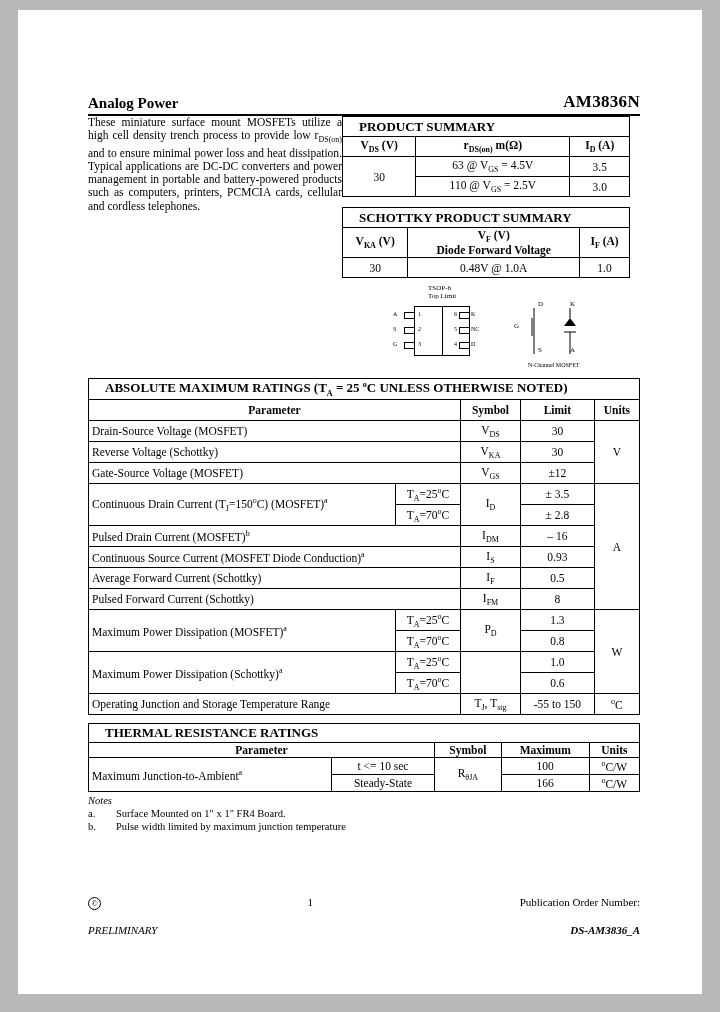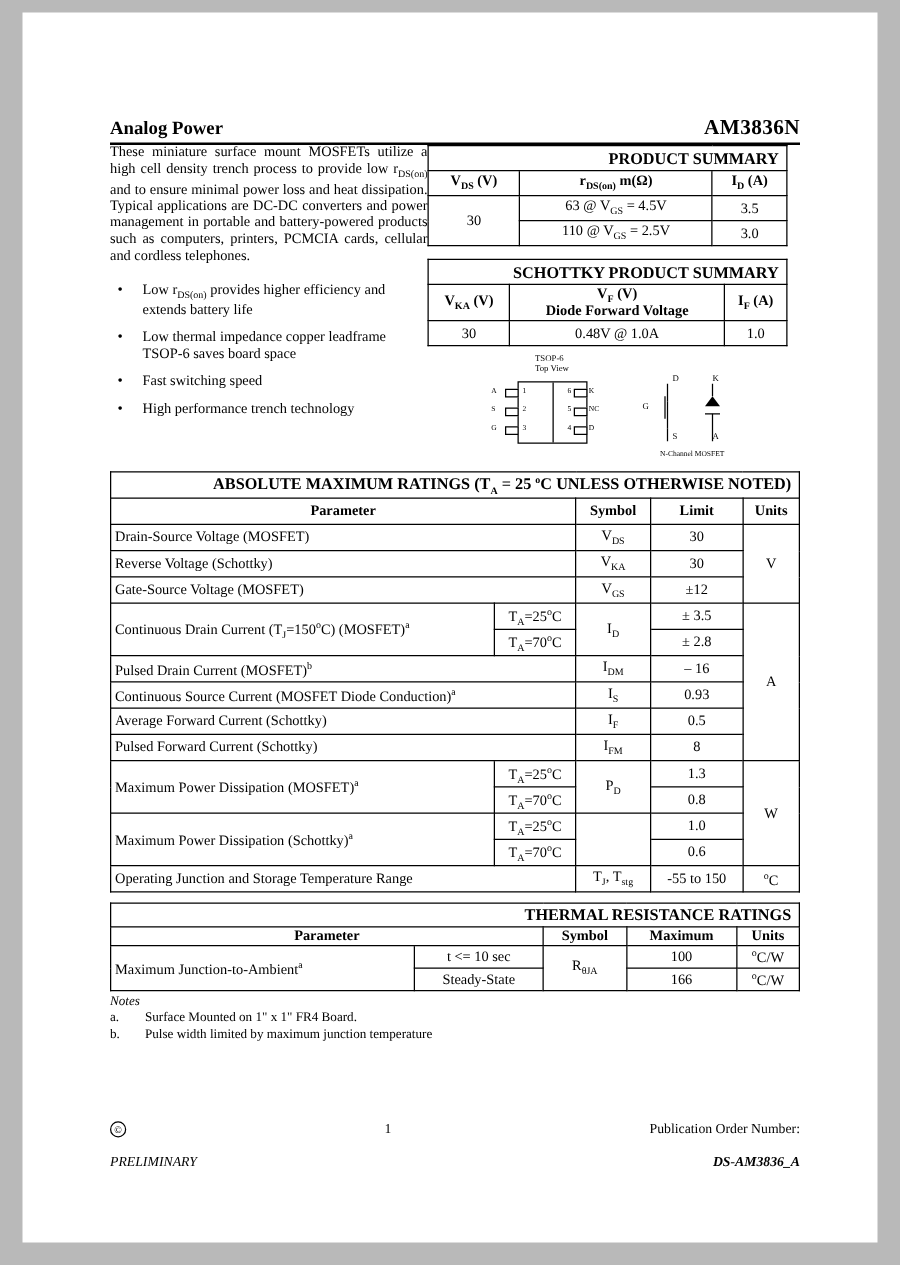--- a/index.html
+++ b/index.html
@@ -39,21 +39,21 @@
   ul.feat{list-style:none;margin:14px 0 0 0;padding:0;font-size:11.5px;}
   ul.feat li{
     position:relative;padding-left:26px;margin-bottom:9px;line-height:13px;
   }
   ul.feat li:before{
     content:"\2022";position:absolute;left:6px;top:-1px;font-size:12px;
   }
   table{border-collapse:collapse;width:100%;}
   td,th{border:1px solid #000;font-size:11.5px;padding:1px 3px;}
   .tbl-title{
-    font-weight:bold;font-size:13px;text-align:right;padding:1px 6px;
+    font-weight:bold;font-size:13px;text-align:left;padding:1px 16px;
   }
   .ctr{text-align:center;}
   .b{font-weight:bold;}
   
   .ps td,.ps th{height:17px;}
   
   .pkg{
     position:relative;height:86px;margin-top:6px;font-size:7px;
   }
   .pkg .lbl{position:absolute;}
@@ -102,26 +102,20 @@
           These miniature surface mount MOSFETs utilize a
           high cell density trench process to provide low
           r<sub>DS(on)</sub> and to ensure minimal power loss and heat
           dissipation. Typical applications are DC-DC
           converters and power management in portable and
           battery-powered products such as computers,
           printers, PCMCIA cards, cellular and cordless
           telephones.
         </p>
 
-        <ul class="feat">
-          <li>Low r<sub>DS(on)</sub> provides higher efficiency and extends battery life</li>
-          <li>Low thermal impedance copper leadframe TSOP-6 saves board space</li>
-          <li>Fast switching speed</li>
-          <li>High performance trench technology</li>
-        </ul>
       </div>
 
       <div class="col-right">
 
         <table class="ps">
           <tbody>
               <tr>
             <td colspan="3" class="tbl-title">PRODUCT SUMMARY</td>
           </tr>
           <tr class="hdr-row">
@@ -154,21 +148,21 @@
           <tr>
             <td class="ctr">30</td>
             <td class="ctr">0.48V @ 1.0A</td>
             <td class="ctr">1.0</td>
           </tr>
         </tbody>
           </table>
 
         <div class="pkg">
           <div class="lbl" style="left:86px;top:0;">TSOP-6</div>
-          <div class="lbl" style="left:86px;top:8px;">Top View</div>
+          <div class="lbl" style="left:86px;top:8px;">Top Limit</div>
 
           <div class="box">
             <div class="vline"></div>
           </div>
 
           <div class="pin" style="left:62px;top:28px;"></div>
           <div class="pin" style="left:62px;top:43px;"></div>
           <div class="pin" style="left:62px;top:58px;"></div>
           <div class="pin" style="left:117px;top:28px;"></div>
           <div class="pin" style="left:117px;top:43px;"></div>

